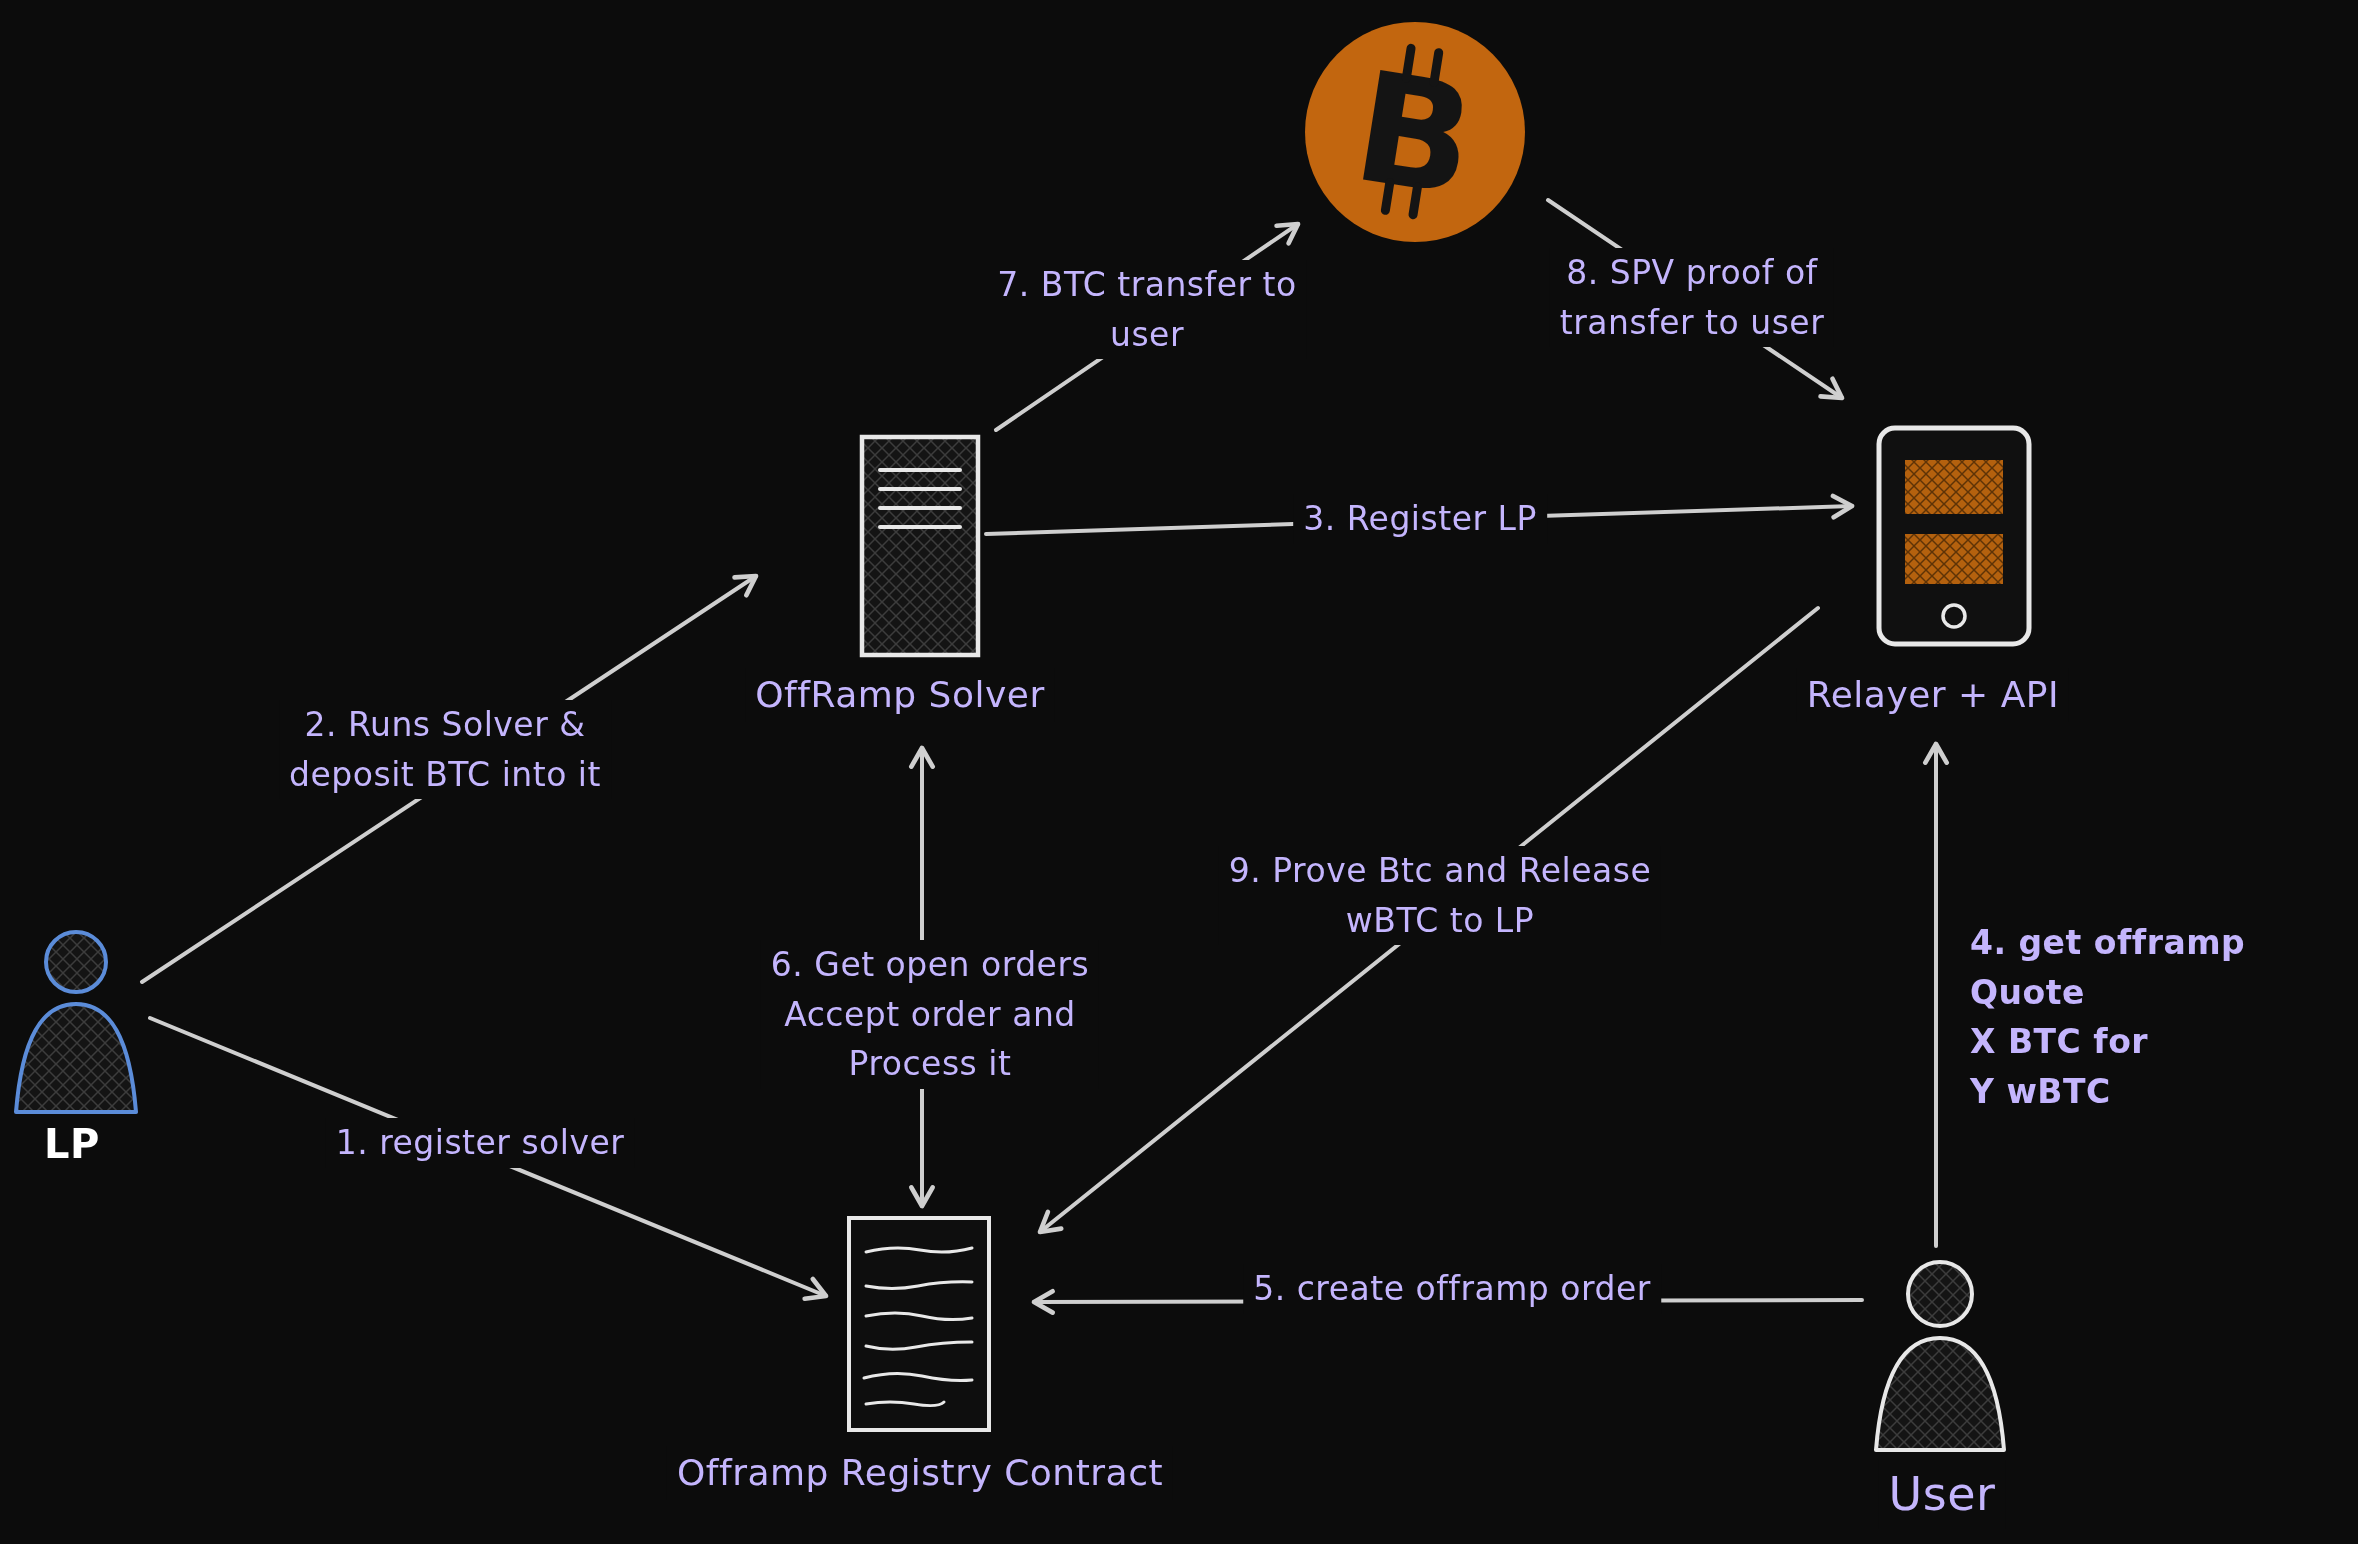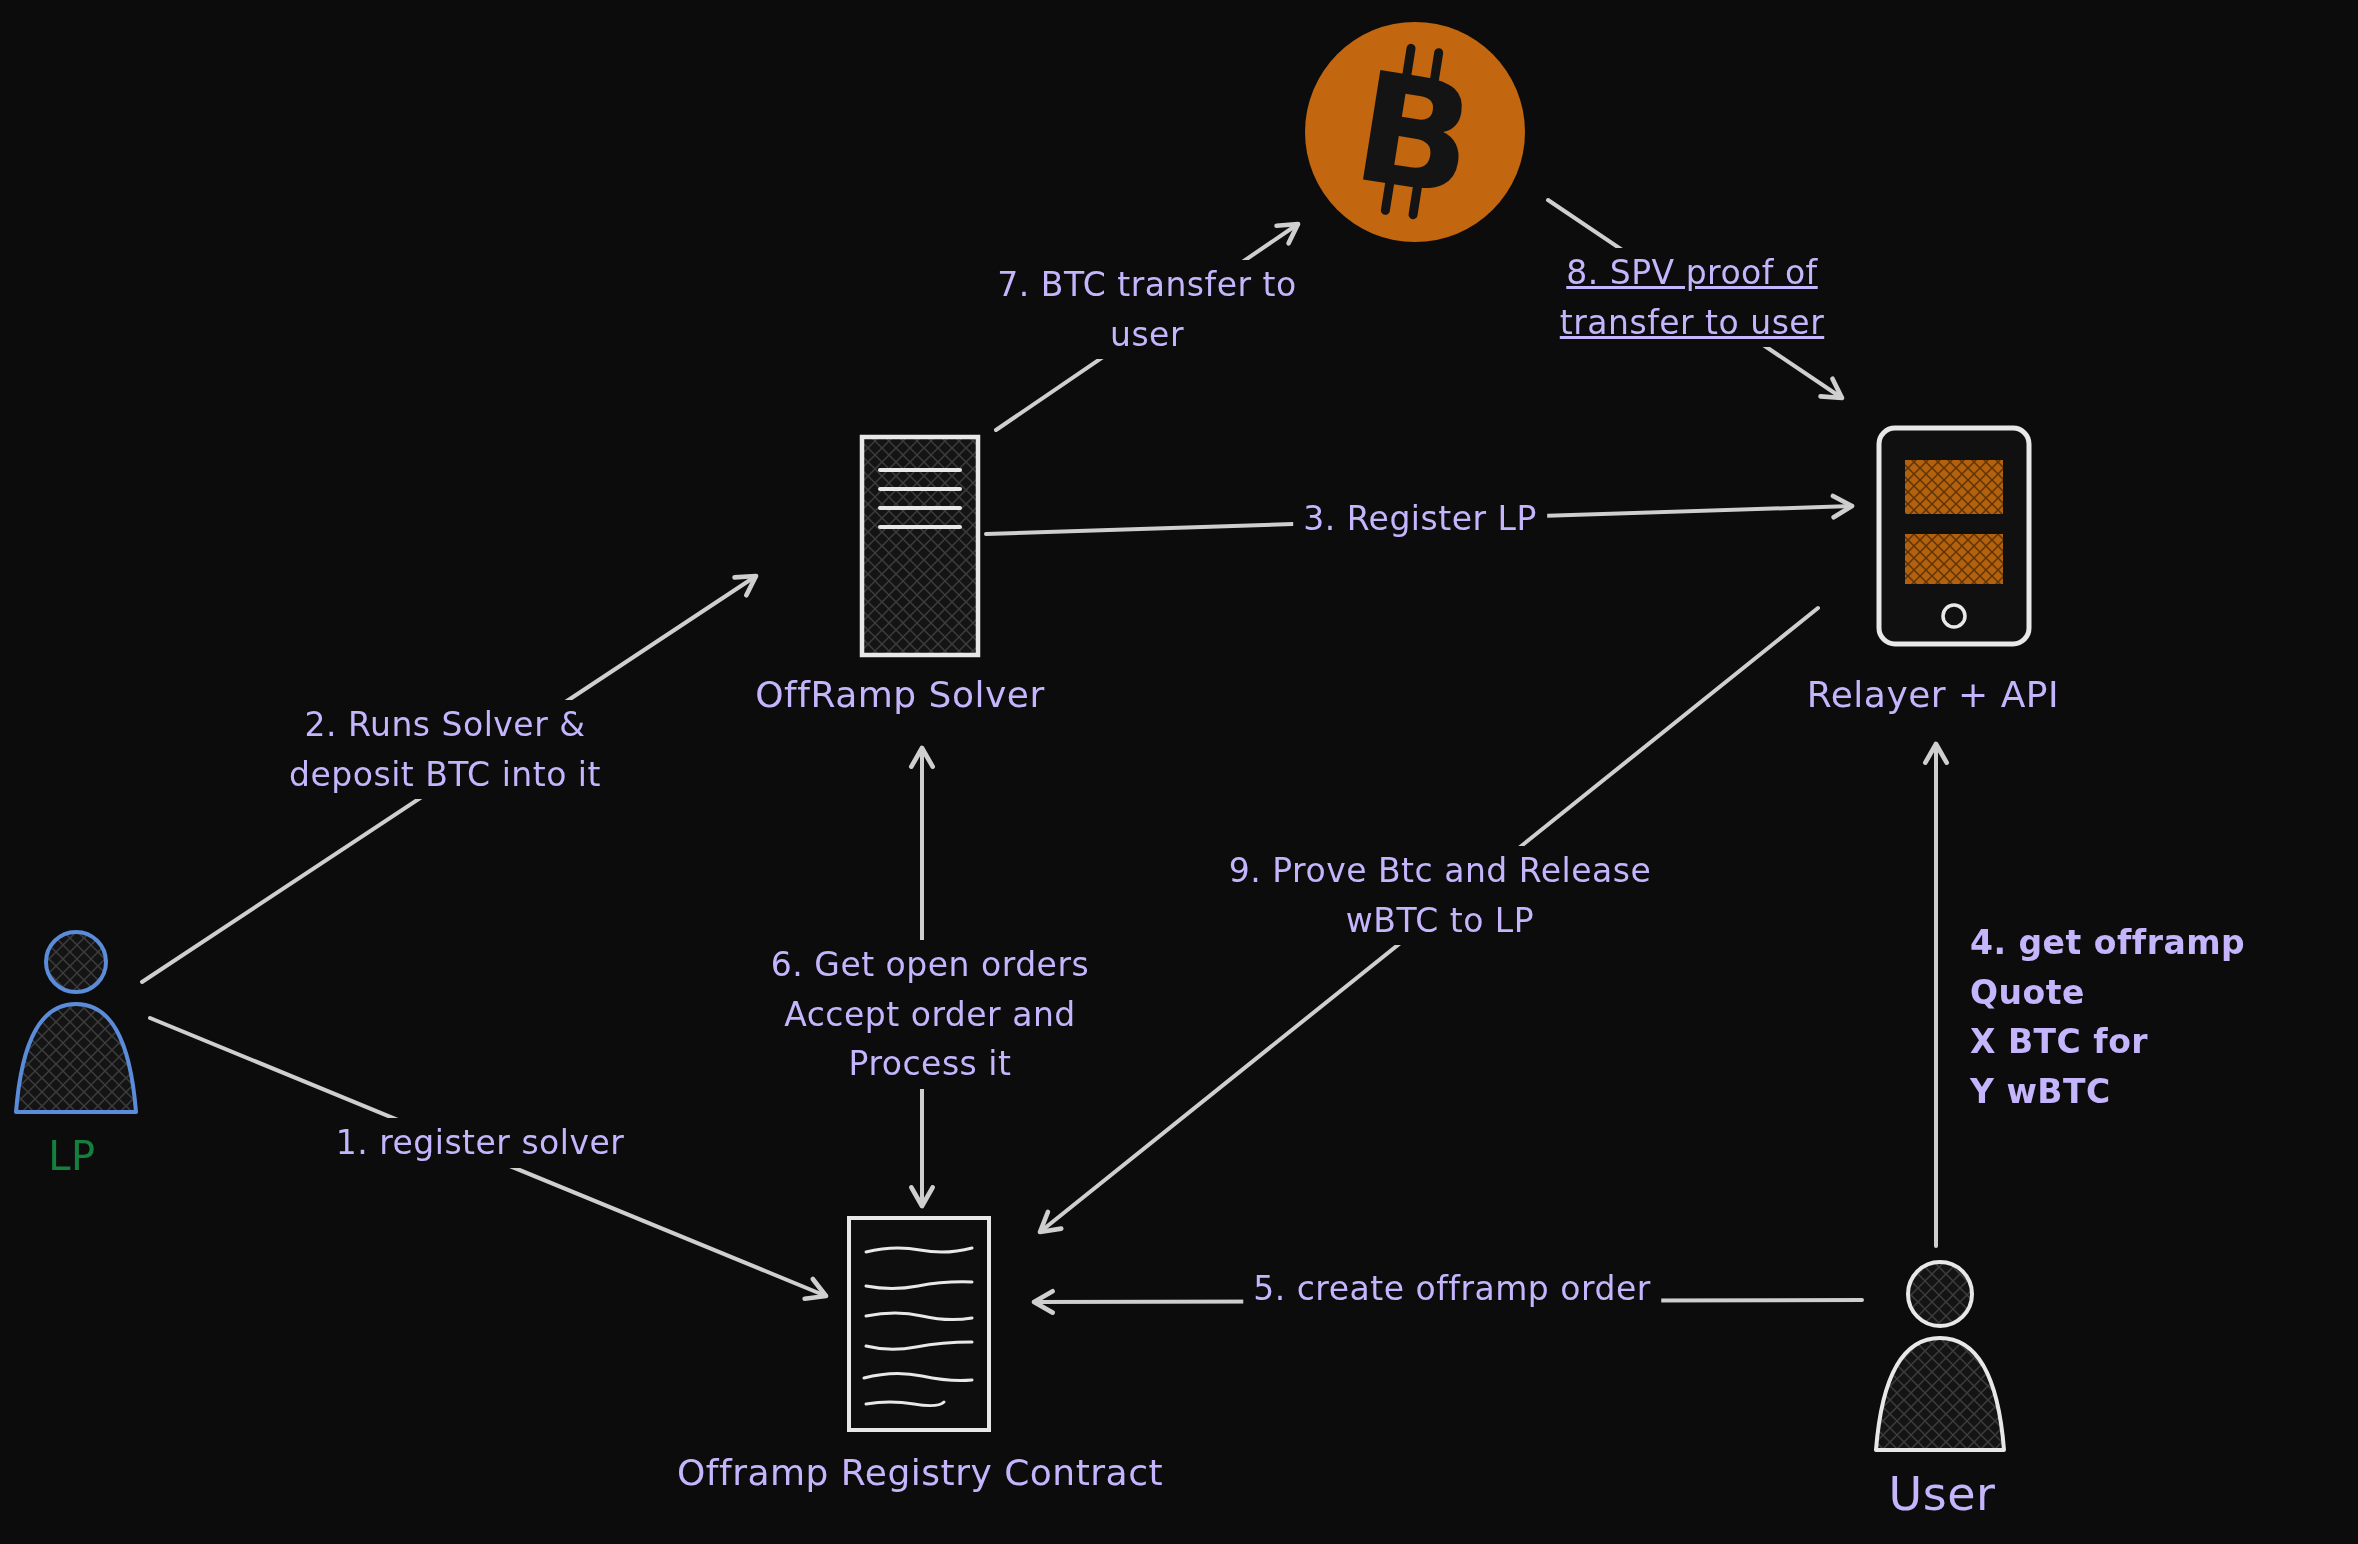--- a/index.html
+++ b/index.html
@@ -33,25 +33,24 @@
     padding: 0 10px;
   }
   .label.align-left {
     transform: none;
     text-align: left;
   }
   .node-label {
     font-size: 36px;
   }
   .lp-label {
-    color: #15803d;
+    color: #ffffff;
     font-size: 40px;
-    font-weight: normal;
+    font-weight: bold;
     background: transparent;
-    margin-top: 12px;
   }
   .user-label {
     font-size: 46px;
   }
 </style>
 </head>
 <body>
 
 <div class="canvas">
 
@@ -150,21 +149,21 @@
 
   <div class="label" style="left:1452px; top:1264px;text-align:center;">5. create offramp order</div>
 
   <div class="label" style="left:930px; top:940px;">6. Get open orders
 Accept order and
 Process it</div>
 
   <div class="label" style="left:1147px; top:260px;">7. BTC transfer to
 user</div>
 
-  <div class="label" style="left:1692px; top:248px;text-decoration:underline;">8. SPV proof of
+  <div class="label" style="left:1692px; top:248px;">8. SPV proof of
 transfer to user</div>
 
   <div class="label" style="left:1440px; top:846px;">9. Prove Btc and Release
 wBTC to LP</div>
 
   <div class="label node-label" style="left:900px; top:668px;">OffRamp Solver</div>
 
   <div class="label node-label" style="left:1933px; top:668px;">Relayer + API</div>
 
   <div class="label lp-label" style="left:72px; top:1114px;">LP</div>

